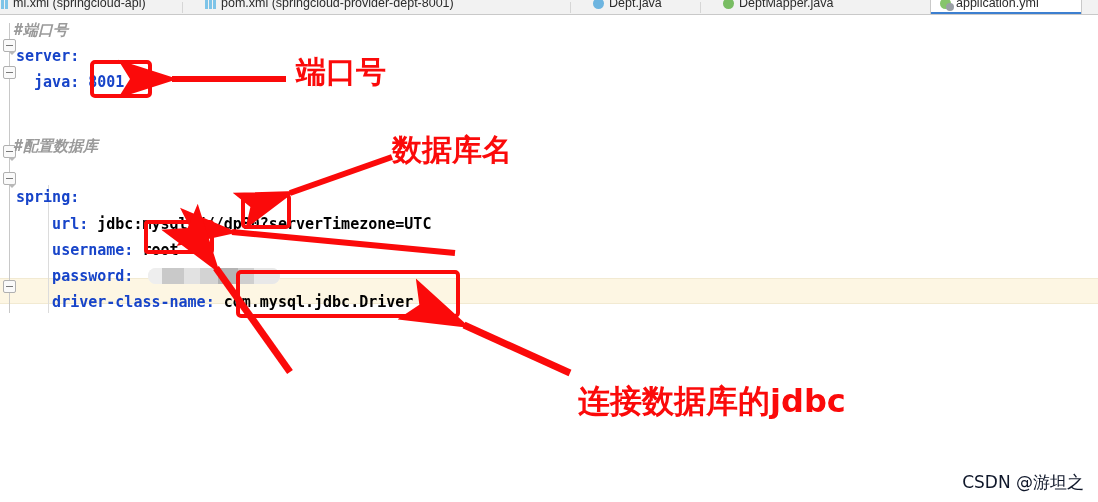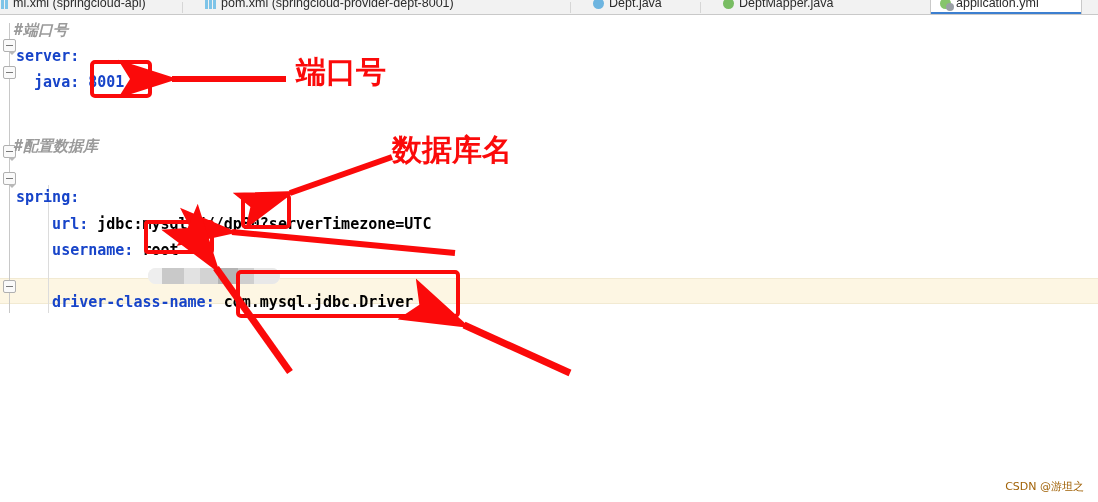--- a/index.html
+++ b/index.html
@@ -159,22 +159,22 @@
   .ann-label {
     position: absolute;
     color: #fb0a0a;
     font-family: "DejaVu Sans", sans-serif;
     font-weight: 700;
     white-space: nowrap;
   }
   .watermark {
     position: absolute;
     right: 14px; bottom: 8px;
-    color: #a16207;
-    font-size: 11px;
+    color: #0f172a;
+    font-size: 17px;
     font-family: "DejaVu Sans", sans-serif;
     white-space: nowrap;
   }
 </style>
 </head>
 <body>
 
 <div id="root">
 
   <div class="tabbar">
@@ -227,20 +227,21 @@
 
     <div class="code cmt" style="left:14px;top:118px;">#配置数据库</div>
 
     <div class="code key" style="left:16px;top:144px;margin-top:25px;">spring:</div>
 
 
     <div class="code" style="left:16px;top:196px;"><span class="key">    url: </span><span class="txt">jdbc:mysql:///</span><span class="txt">dp80</span><span class="txt">?serverTimezone=UTC</span></div>
 
     <div class="code" style="left:16px;top:222px;"><span class="key">    username: </span><span class="txt">root</span></div>
 
+    <div class="code" style="left:16px;top:248px;"><span class="key">    password: </span></div>
 
     <div class="pw-blur" style="left:148px;top:253px;width:132px;">
       <i style="left:0;width:14px;background:#eeeeee;"></i>
       <i style="left:14px;width:22px;background:#c9c9c9;"></i>
       <i style="left:36px;width:16px;background:#e2e2e2;"></i>
       <i style="left:52px;width:18px;background:#d3d3d3;"></i>
       <i style="left:70px;width:20px;background:#b4b4b4;"></i>
       <i style="left:90px;width:16px;background:#cfcfcf;"></i>
       <i style="left:106px;width:26px;background:#e8e8e8;"></i>
     </div>
@@ -274,16 +275,17 @@
 
     <path d="M570,373 L464,325" stroke="#fb0a0a" stroke-width="7" fill="none" marker-end="url(#ah)"></path>
   </svg>
 
   <div class="ann-label" style="left:296px;top:52px;font-size:30px;">端口号</div>
 
   <div class="ann-label" style="left:392px;top:130px;font-size:30px;">数据库名</div>
 
 
 
+  <div class="ann-label" style="left:578px;top:380px;font-size:32px;">连接数据库的jdbc</div>
 
   <div class="watermark">CSDN @游坦之</div>
 
 </div>
 
 </body></html>

